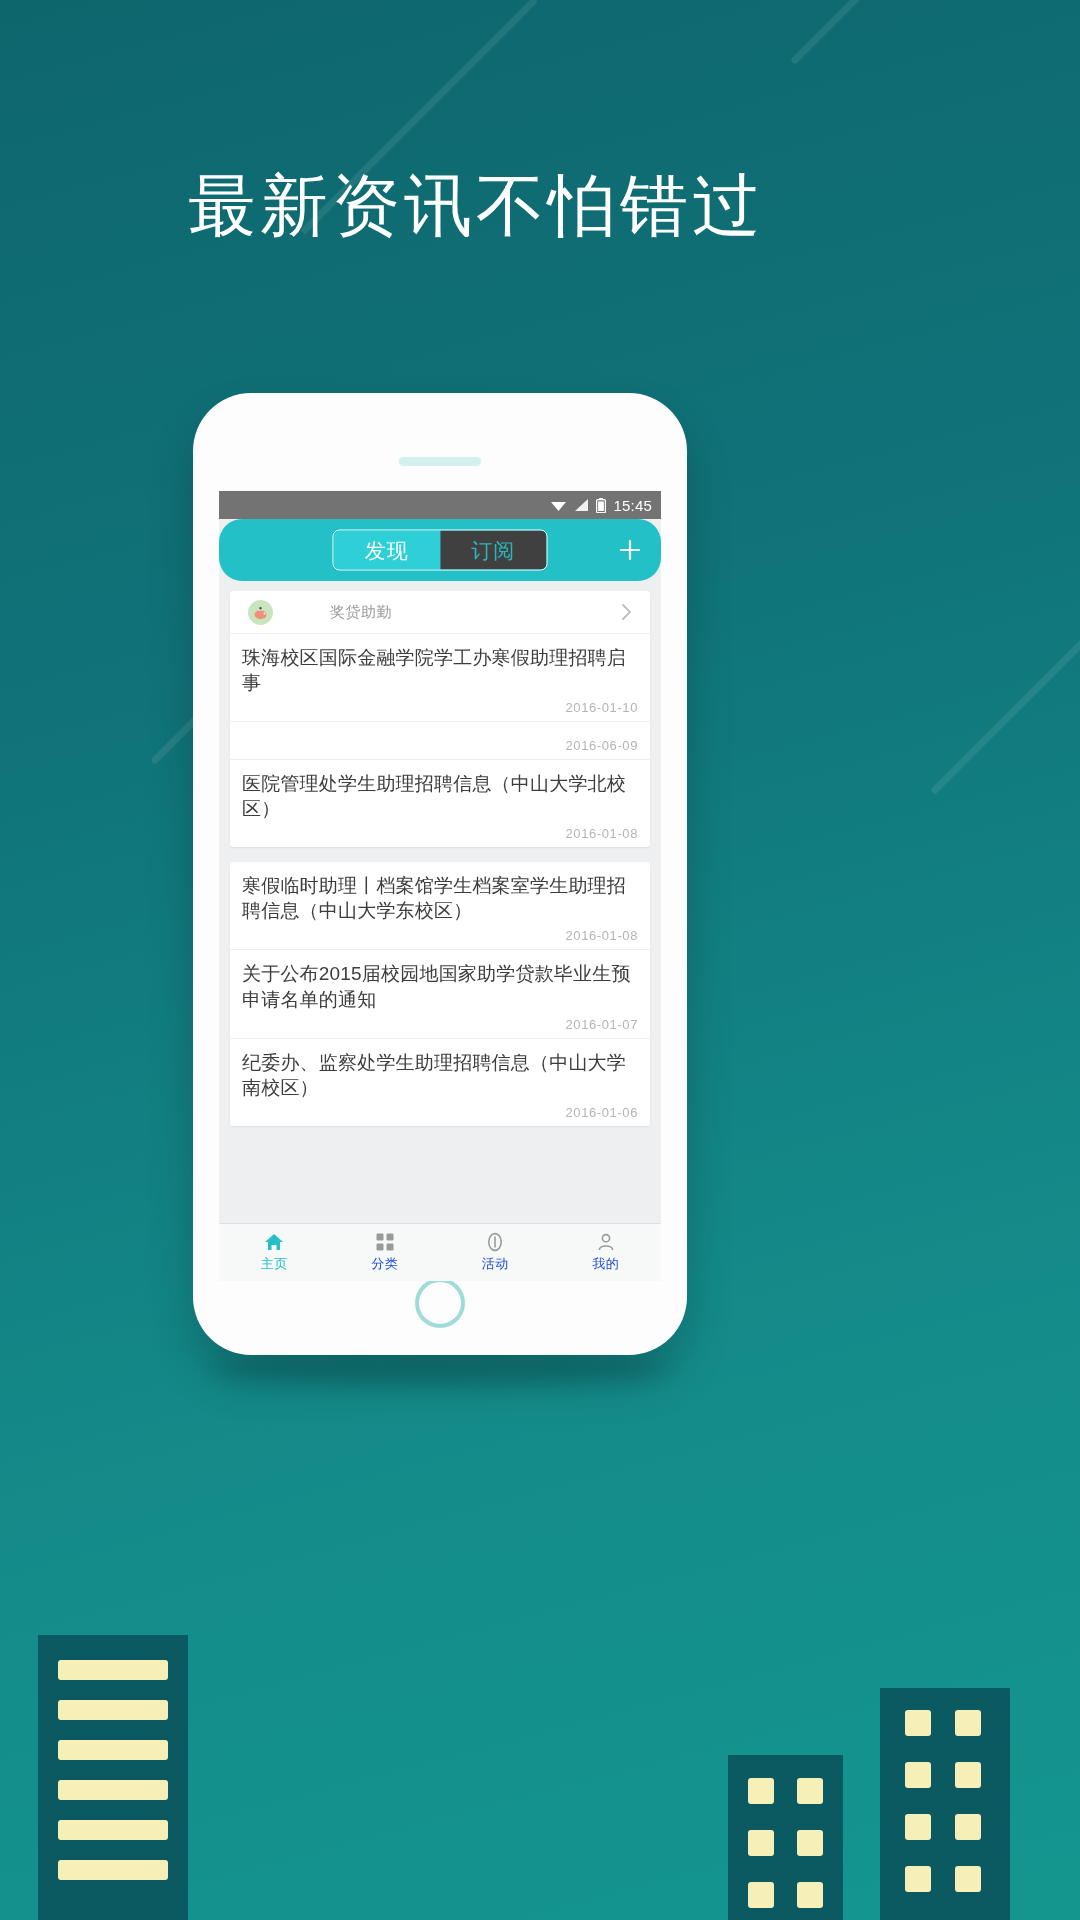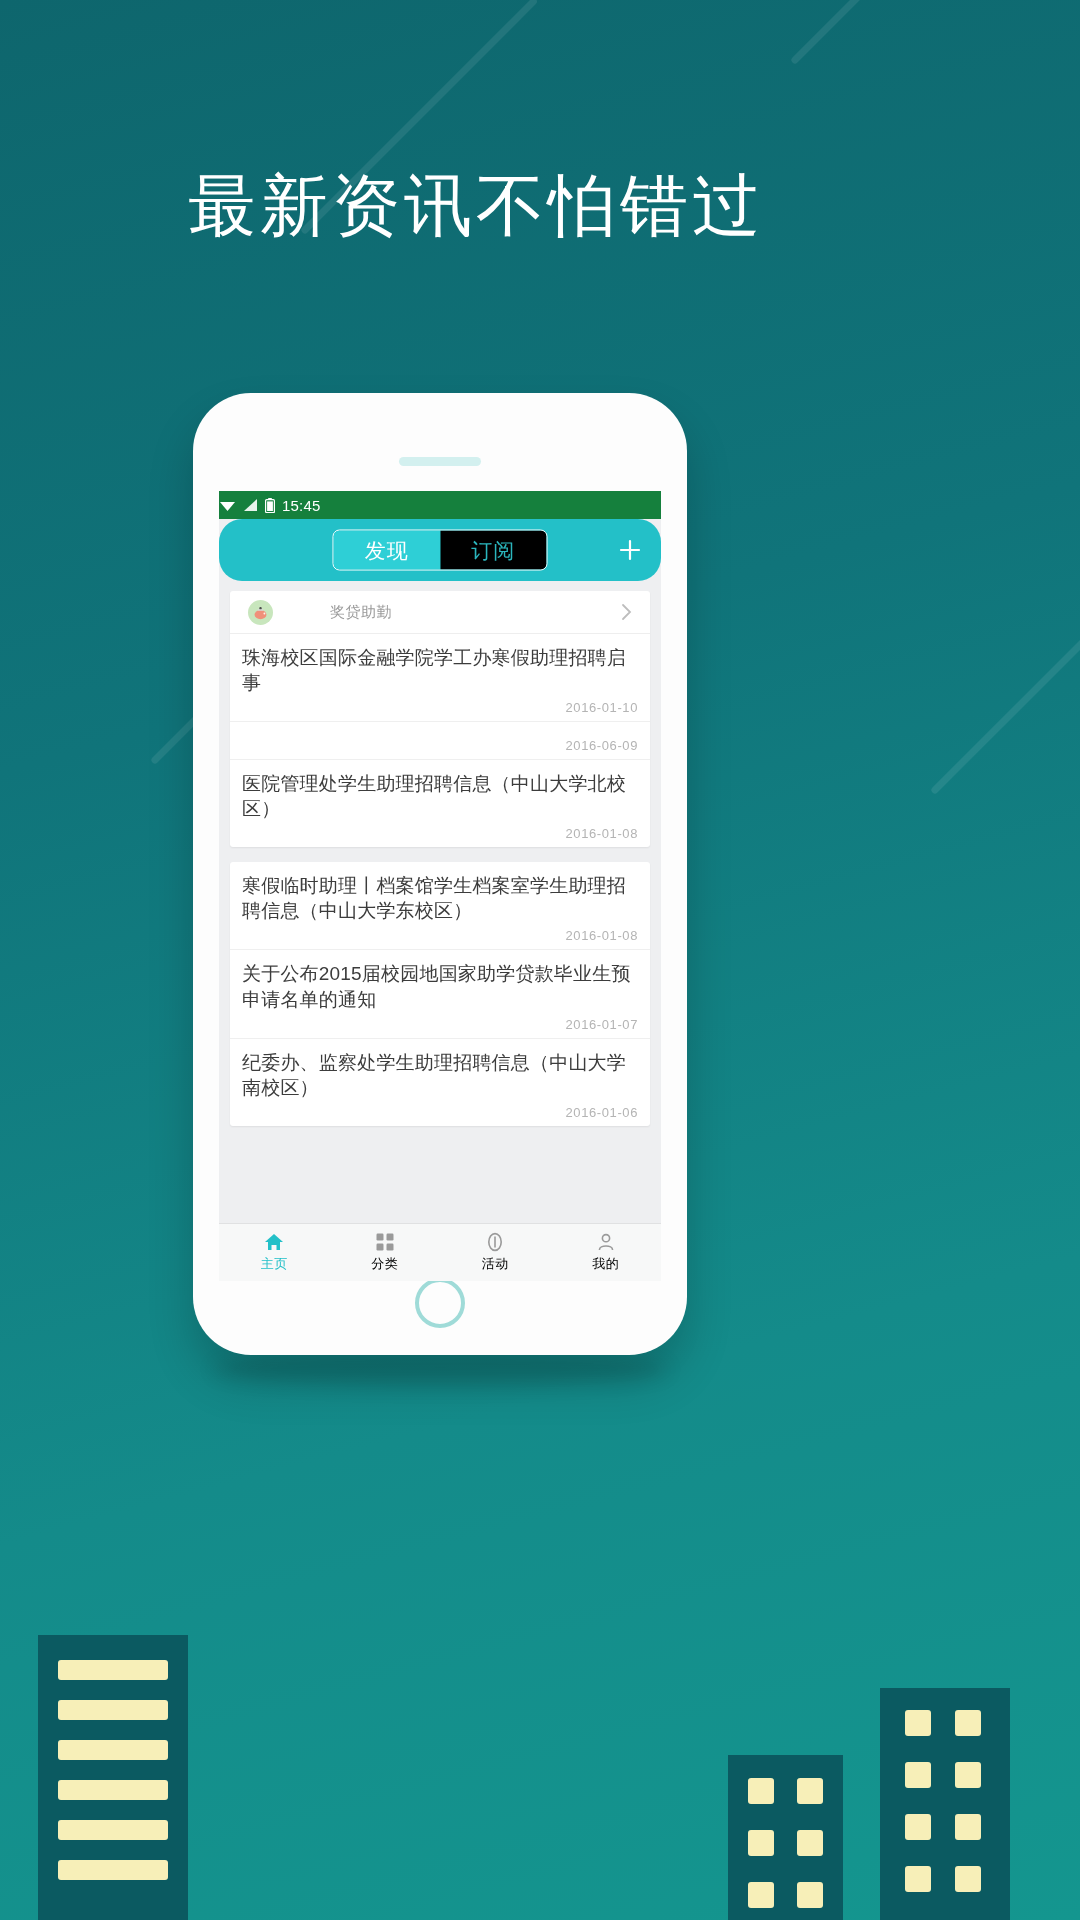--- a/index.html
+++ b/index.html
@@ -64,22 +64,22 @@
 
   
   #screen {
     position:absolute; left:26px; top:98px;
     width:442px; height:790px;
     background:#eeeff1; overflow:hidden;
   }
 
   
   #statusbar {
-    height:28px; background:#15803d;
-    display:flex; align-items:center; 
+    height:28px; background:#737373;
+    display:flex; align-items:center; justify-content:flex-end;
     padding-right:9px; gap:7px;
     color:#ffffff; font-size:15px;
   }
   #statusbar .sb-time { font-size:15px; letter-spacing:0.2px; }
   .sb-ico { display:block; }
 
   
   #appbar {
     height:62px; background:#23c0c8;
     display:flex; align-items:center; position:relative;border-radius:23px;
@@ -87,21 +87,21 @@
   #segment {
     position:absolute; left:50%; top:50%; transform:translate(-50%,-50%);
     display:flex; border:1.6px solid #ffffff; border-radius:7px;
     overflow:hidden; width:215px; height:41px;
   }
   #segment .seg {
     flex:1; display:flex; align-items:center; justify-content:center;
     font-size:21px; letter-spacing:1px; cursor:pointer;
   }
   #segment .seg.active { background:#2ecfd6; color:#ffffff; }
-  #segment .seg.inactive { background:#000000; color:#2bb6bd; }
+  #segment .seg.inactive { background:#404040; color:#2bb6bd; }
   #plusbtn {
     position:absolute; right:16px; top:50%; transform:translateY(-50%);
     width:30px; height:30px; cursor:pointer;
   }
 
   
   #list {
     position:absolute; left:0; right:0; top:90px; bottom:58px;
     overflow:hidden; padding:10px 11px 0 11px;
   }
@@ -141,21 +141,21 @@
 
   
   #tabbar {
     position:absolute; left:0; right:0; bottom:0; height:58px;
     background:#f7f8f8; border-top:1px solid #e0e1e2;
     display:flex;
   }
   #tabbar .tab {
     flex:1; display:flex; flex-direction:column;
     align-items:center; justify-content:center; gap:3px;
-    cursor:pointer; color:#000000; font-size:13px;
+    cursor:pointer; color:#1d4ed8; font-size:13px;
   }
   #tabbar .tab.active { color:#23c0c8; }
   #tabbar .tab .tlabel { letter-spacing:0.6px; }
 </style>
 </head>
 <body>
 
 <div id="bg">
   <div class="diag d1"></div>
   <div class="diag d2"></div>

